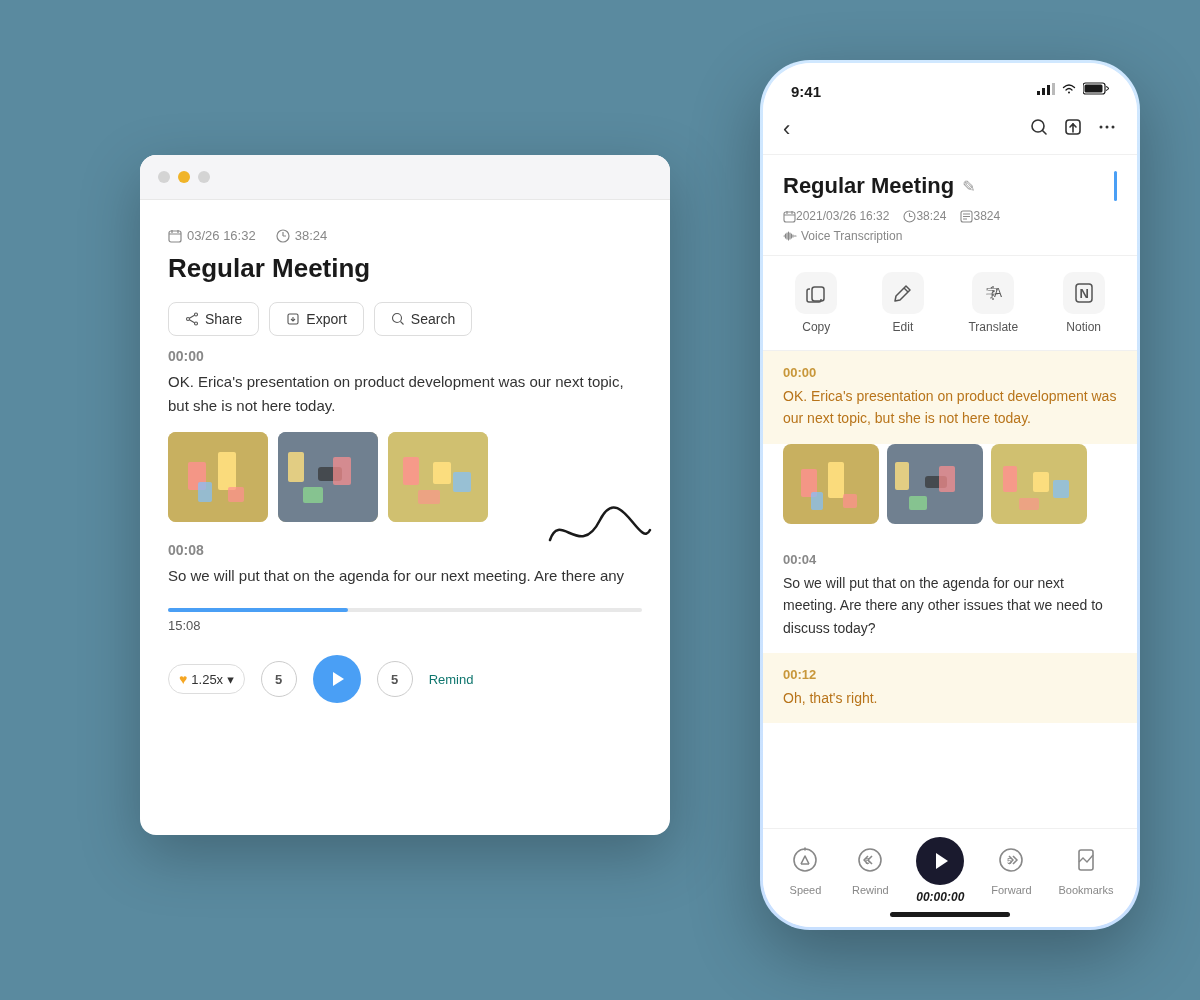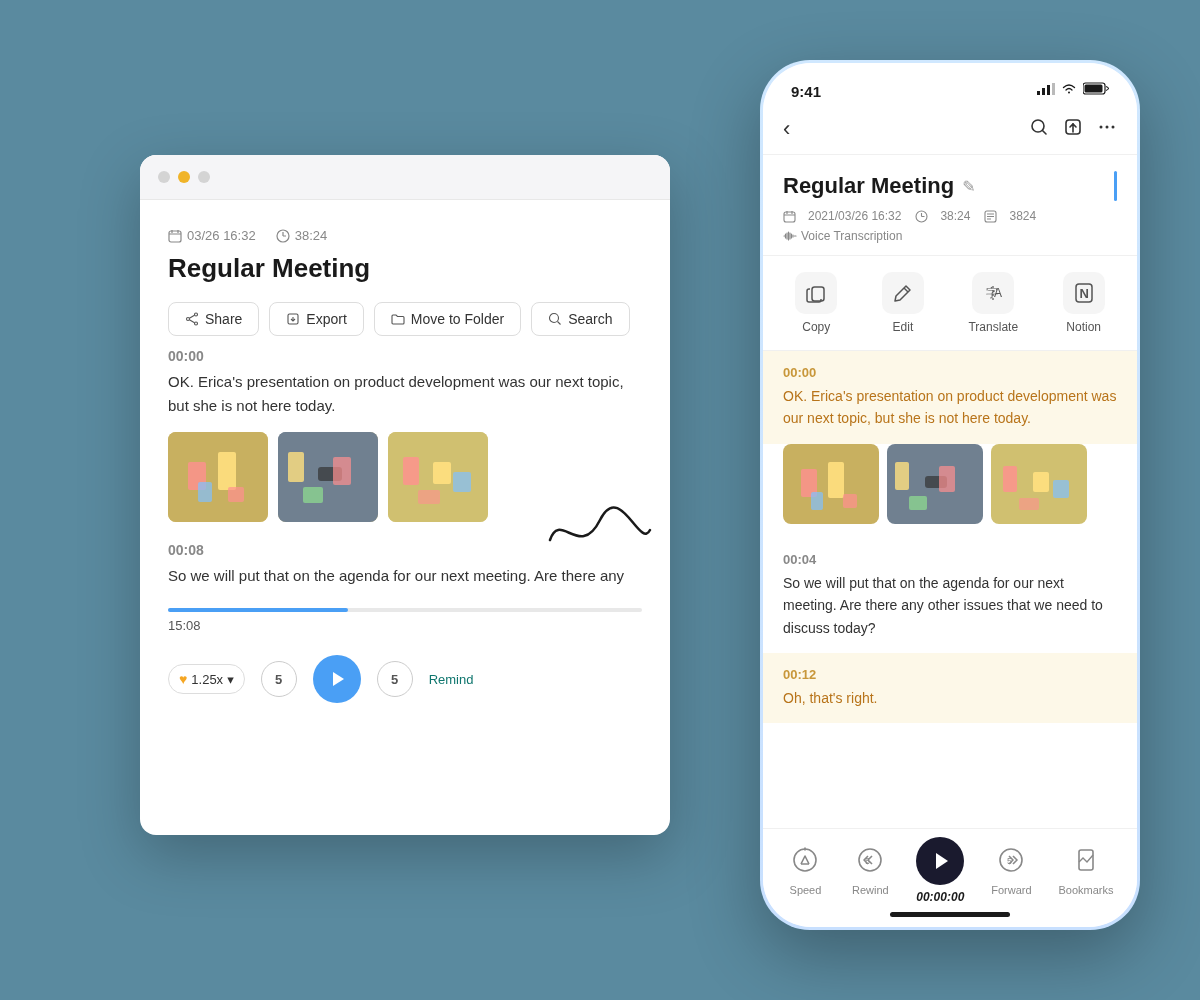--- a/index.html
+++ b/index.html
@@ -295,21 +295,21 @@
       display: flex;
       gap: 14px;
       font-size: 12px;
       color: #888;
       margin-bottom: 6px;
       flex-wrap: wrap;
     }
     .meeting-meta span {
       display: flex;
       align-items: center;
-      gap: 12px;
+      gap: 0;
     }
     .voice-tag {
       font-size: 12px;
       color: #888;
       display: flex;
       align-items: center;
       gap: 4px;
     }
 
     
@@ -484,26 +484,20 @@
       <button class="toolbar-btn">
         <svg width="14" height="14" viewBox="0 0 14 14" fill="none">
             <rect x="2" y="2" width="10" height="10" rx="1.5" stroke="#555" stroke-width="1.1"></rect>
             <line x1="7" y1="5" x2="7" y2="9" stroke="#555" stroke-width="1.1"></line>
             <polyline points="5,7 7,9 9,7" fill="none" stroke="#555" stroke-width="1.1"></polyline>
           </svg>
         <span>Export</span>
       </button>
       <button class="toolbar-btn">
         <svg width="14" height="14" viewBox="0 0 14 14" fill="none">
-            <path d="M1 4a1 1 0 011-1h3l1.5 1.5H12a1 1 0 011 1V11a1 1 0 01-1 1H2a1 1 0 01-1-1V4z" stroke="#555" stroke-width="1.1"></path>
-          </svg>
-        <span>Move to Folder</span>
-      </button>
-      <button class="toolbar-btn">
-        <svg width="14" height="14" viewBox="0 0 14 14" fill="none">
             <circle cx="6" cy="6" r="4.5" stroke="#555" stroke-width="1.1"></circle>
             <line x1="9.5" y1="9.5" x2="12.5" y2="12.5" stroke="#555" stroke-width="1.1"></line>
           </svg>
         <span>Search</span>
       </button>
     </div>
 
     <div class="transcript-block">
       <div class="timestamp">00:00</div>
       <div class="transcript-text">OK. Erica's presentation on product development was our next topic, but she is not here today.</div>

